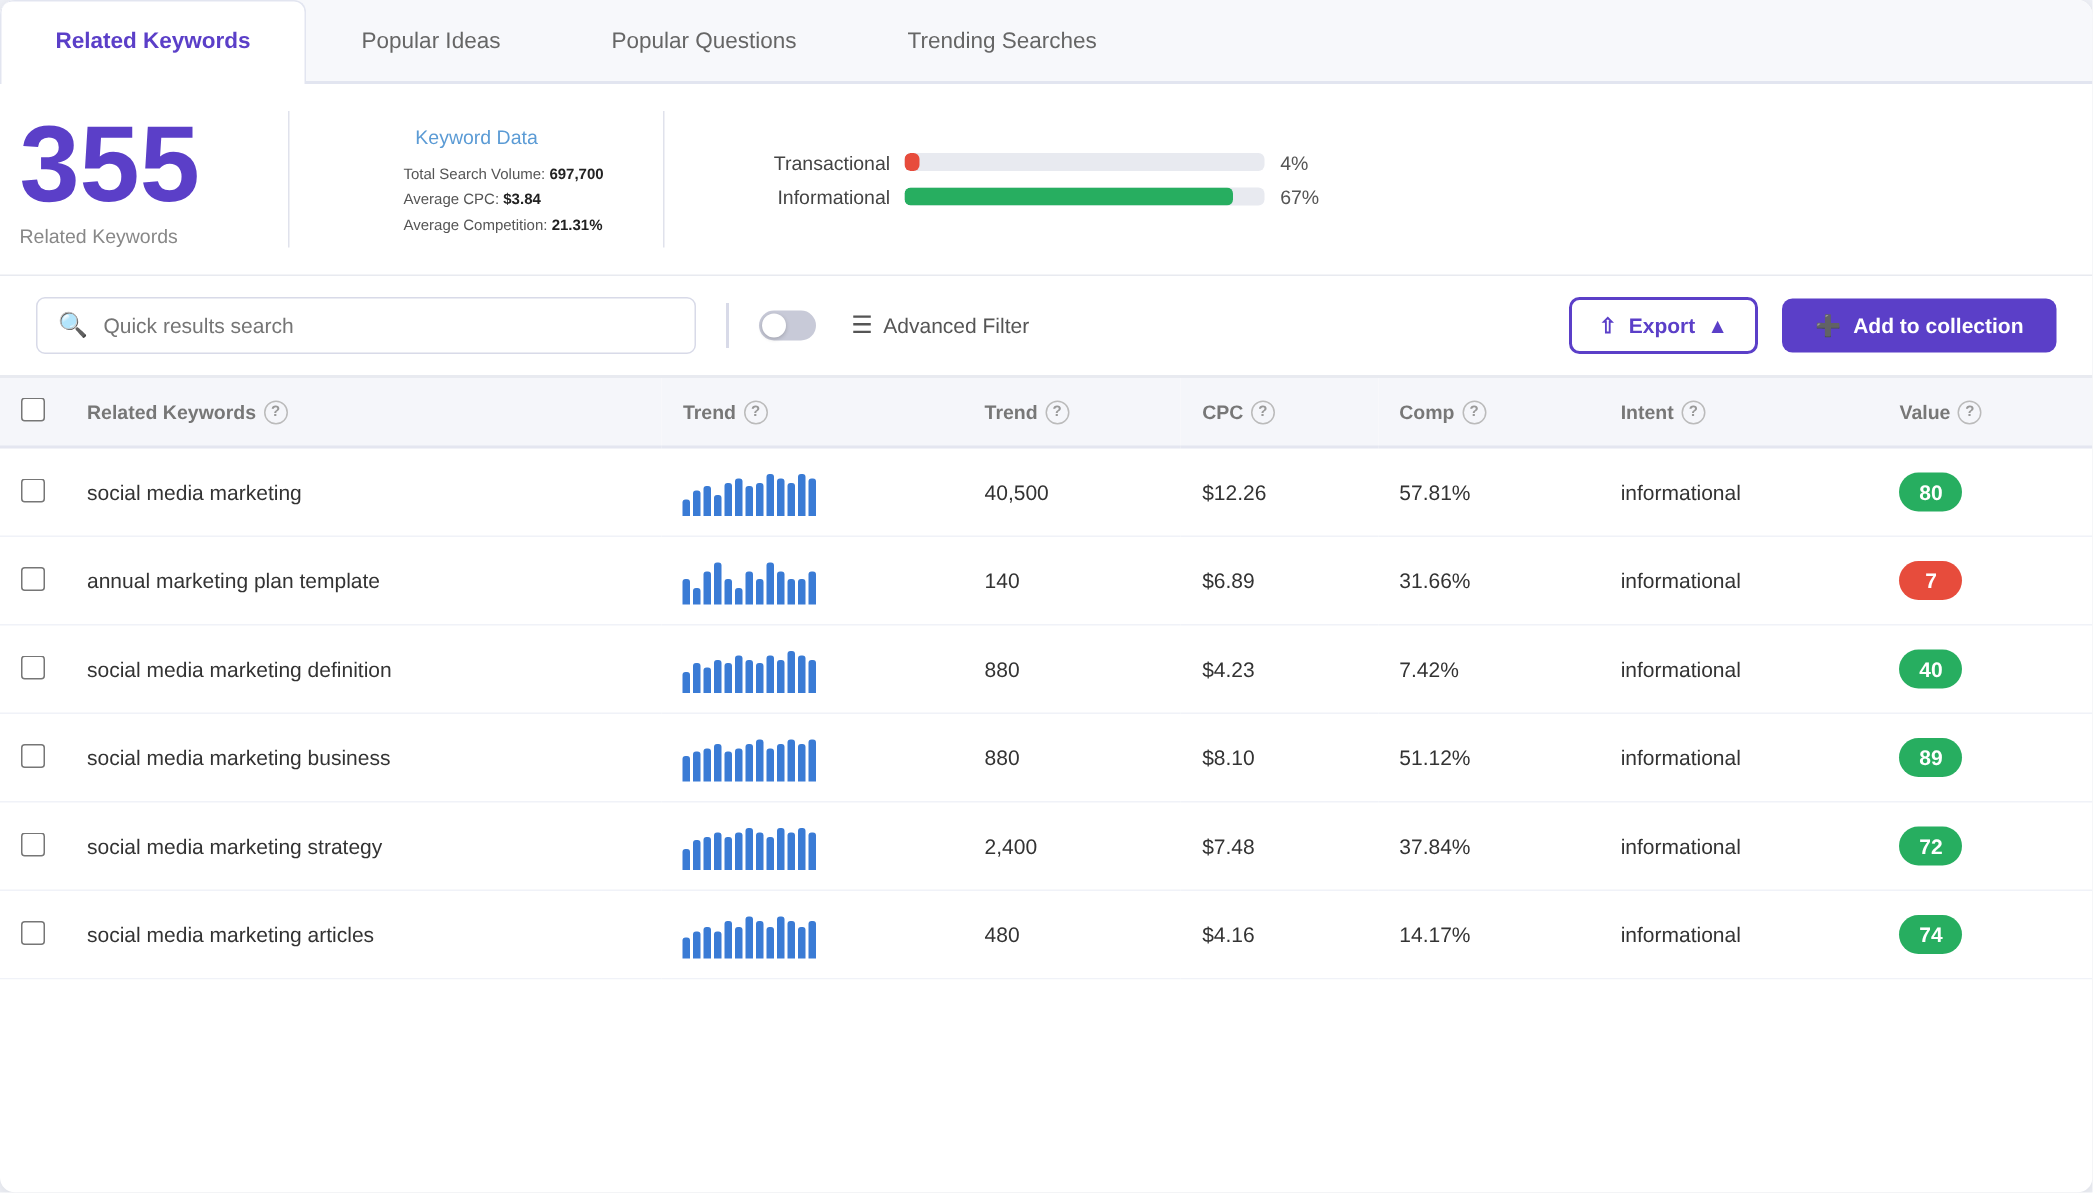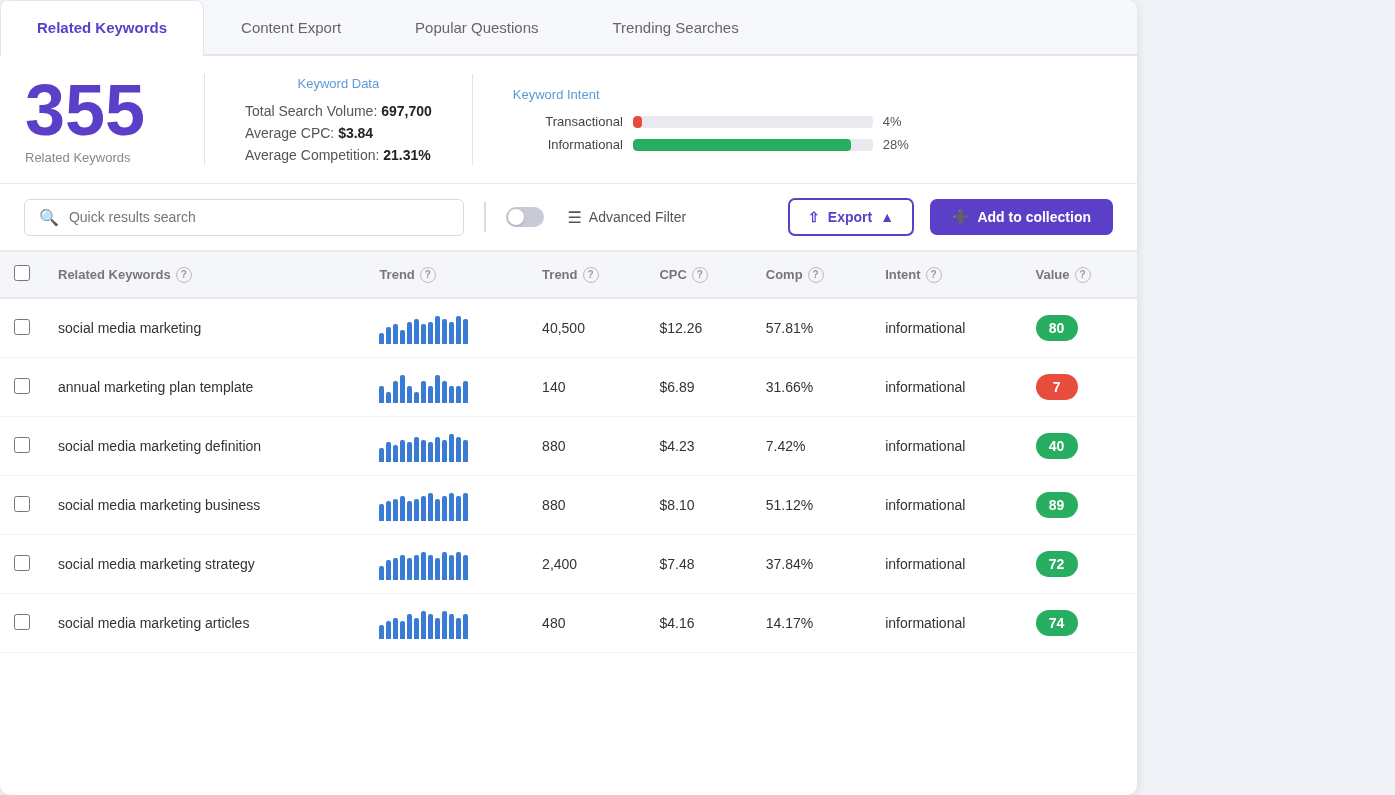--- a/index.html
+++ b/index.html
@@ -1,33 +1,33 @@
 <!DOCTYPE html>
 <html><head>
   <meta charset="utf-8">
   <style>
     * { box-sizing: border-box; margin: 0; padding: 0; }
     body { font-family: -apple-system, BlinkMacSystemFont, 'Segoe UI', Arial, sans-serif; background: #f0f2f8; font-size: 14px; color: #333; }
 
-    .container { width: 1137px; min-height: 795px; background: #fff; border-radius: 10px; overflow: hidden; box-shadow: 0 2px 12px rgba(0,0,0,0.10); }
+    .container { width: 1395px; min-height: 795px; background: #fff; border-radius: 10px; overflow: hidden; box-shadow: 0 2px 12px rgba(0,0,0,0.10); }
 
     
     .tabs { display: flex; border-bottom: 2px solid #e2e5f0; background: #f7f8fb; }
     .tab { padding: 18px 36px; cursor: pointer; font-size: 15px; color: #666; border-radius: 8px 8px 0 0; border: 1px solid transparent; border-bottom: none; background: transparent; transition: background 0.1s; }
     .tab.active { background: #fff; color: #5b3fc8; font-weight: 700; border-color: #e2e5f0; border-bottom-color: #fff; margin-bottom: -2px; }
 
     
-    .summary-bar { display: flex; align-items: stretch; background: #fff; border-bottom: 1px solid #e8eaf0; padding: 18px 25px; gap: 0; }
+    .summary-bar { display: flex; align-items: stretch; background: #fff; border-bottom: 1px solid #e8eaf0; padding: 18px 13px; gap: 0; }
     .summary-count { min-width: 180px; padding-right: 28px; border-right: 1px solid #e0e2ec; }
     .summary-count .big-num { font-size: 72px; font-weight: 800; color: #5b3fc8; line-height: 1; }
     .summary-count .label { font-size: 13px; color: #888; margin-top: 4px; }
 
     .keyword-data { padding: 0 40px; border-right: 1px solid #e0e2ec; display: flex; flex-direction: column; justify-content: center; gap: 6px; }
     .keyword-data .section-title { color: #5b9bd5; font-size: 13px; font-weight: 500; margin-bottom: 6px; text-align: center; }
-    .keyword-data .row { font-size: 14px; color: #555; }
+    .keyword-data .row { font-size: 10px; color: #555; margin-left: 36px; }
     .keyword-data .row strong { color: #222; font-weight: 700; }
 
     .keyword-intent { padding: 0 40px; display: flex; flex-direction: column; justify-content: center; gap: 8px; flex: 1; }
     .keyword-intent .section-title { color: #5b9bd5; font-size: 13px; font-weight: 500; margin-bottom: 4px; }
     .intent-row { display: flex; align-items: center; gap: 10px; }
     .intent-label { width: 110px; font-size: 13px; color: #444; text-align: right; }
     .intent-bar-bg { flex: 1; height: 12px; background: #e8eaf0; border-radius: 4px; overflow: hidden; max-width: 240px; }
     .intent-bar-fill { height: 100%; border-radius: 4px; }
     .intent-pct { font-size: 13px; color: #555; min-width: 36px; }
 
@@ -69,21 +69,21 @@
     .badge-green { background: #27ae60; }
     .badge-red { background: #e74c3c; }
   </style>
 </head>
 <body>
 
 <div class="container">
 
   <div class="tabs">
     <div class="tab active">Related Keywords</div>
-    <div class="tab">Content Export</div>
+    <div class="tab">Popular Ideas</div>
     <div class="tab">Popular Questions</div>
     <div class="tab">Trending Searches</div>
   </div>
 
   <div class="summary-bar">
     <div class="summary-count">
       <div class="big-num">355</div>
       <div class="label">Related Keywords</div>
     </div>
     <div class="keyword-data">
@@ -95,34 +95,33 @@
       <div class="row">
         <span>Average CPC: </span>
         <strong>$3.84</strong>
       </div>
       <div class="row">
         <span>Average Competition: </span>
         <strong>21.31%</strong>
       </div>
     </div>
     <div class="keyword-intent">
-      <div class="section-title">Keyword Intent</div>
       <div class="intent-row">
         <span class="intent-label">Transactional</span>
         <div class="intent-bar-bg">
           <div class="intent-bar-fill" style="width:4%;background:#e74c3c;"></div>
         </div>
         <span class="intent-pct">4%</span>
       </div>
       <div class="intent-row">
         <span class="intent-label">Informational</span>
         <div class="intent-bar-bg">
           <div class="intent-bar-fill" style="width:91%;background:#27ae60;"></div>
         </div>
-        <span class="intent-pct">28%</span>
+        <span class="intent-pct">67%</span>
       </div>
     </div>
   </div>
 
   <div class="toolbar">
     <div class="search-box">
       <span class="search-icon">🔍</span>
       <input type="text" placeholder="Quick results search" style="">
     </div>
     <div class="divider-v"></div>

